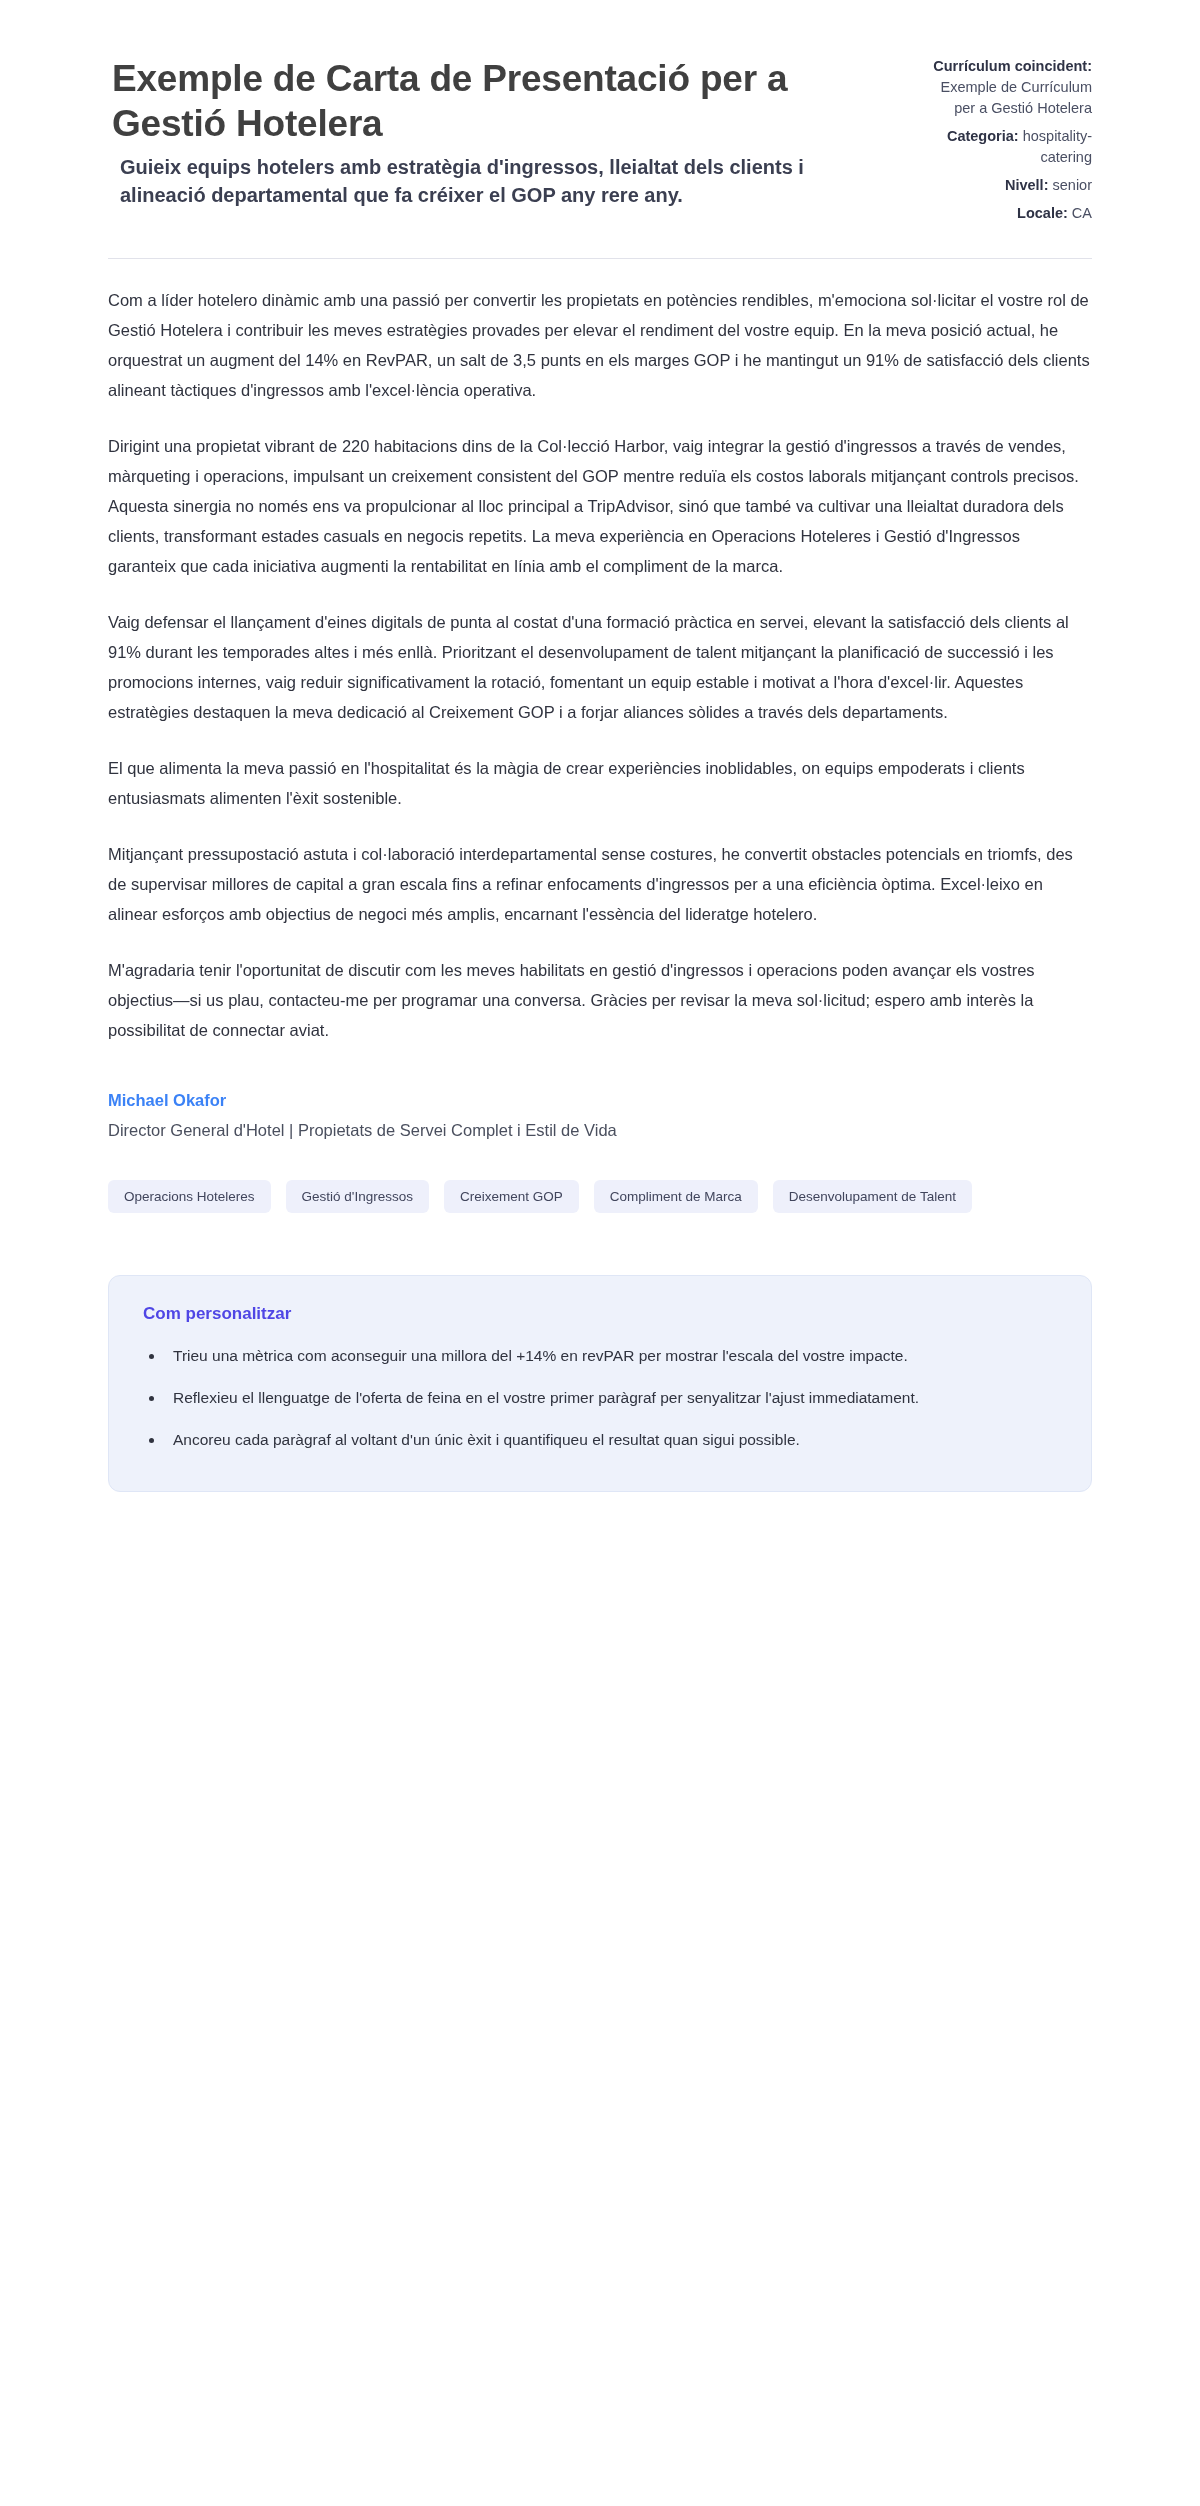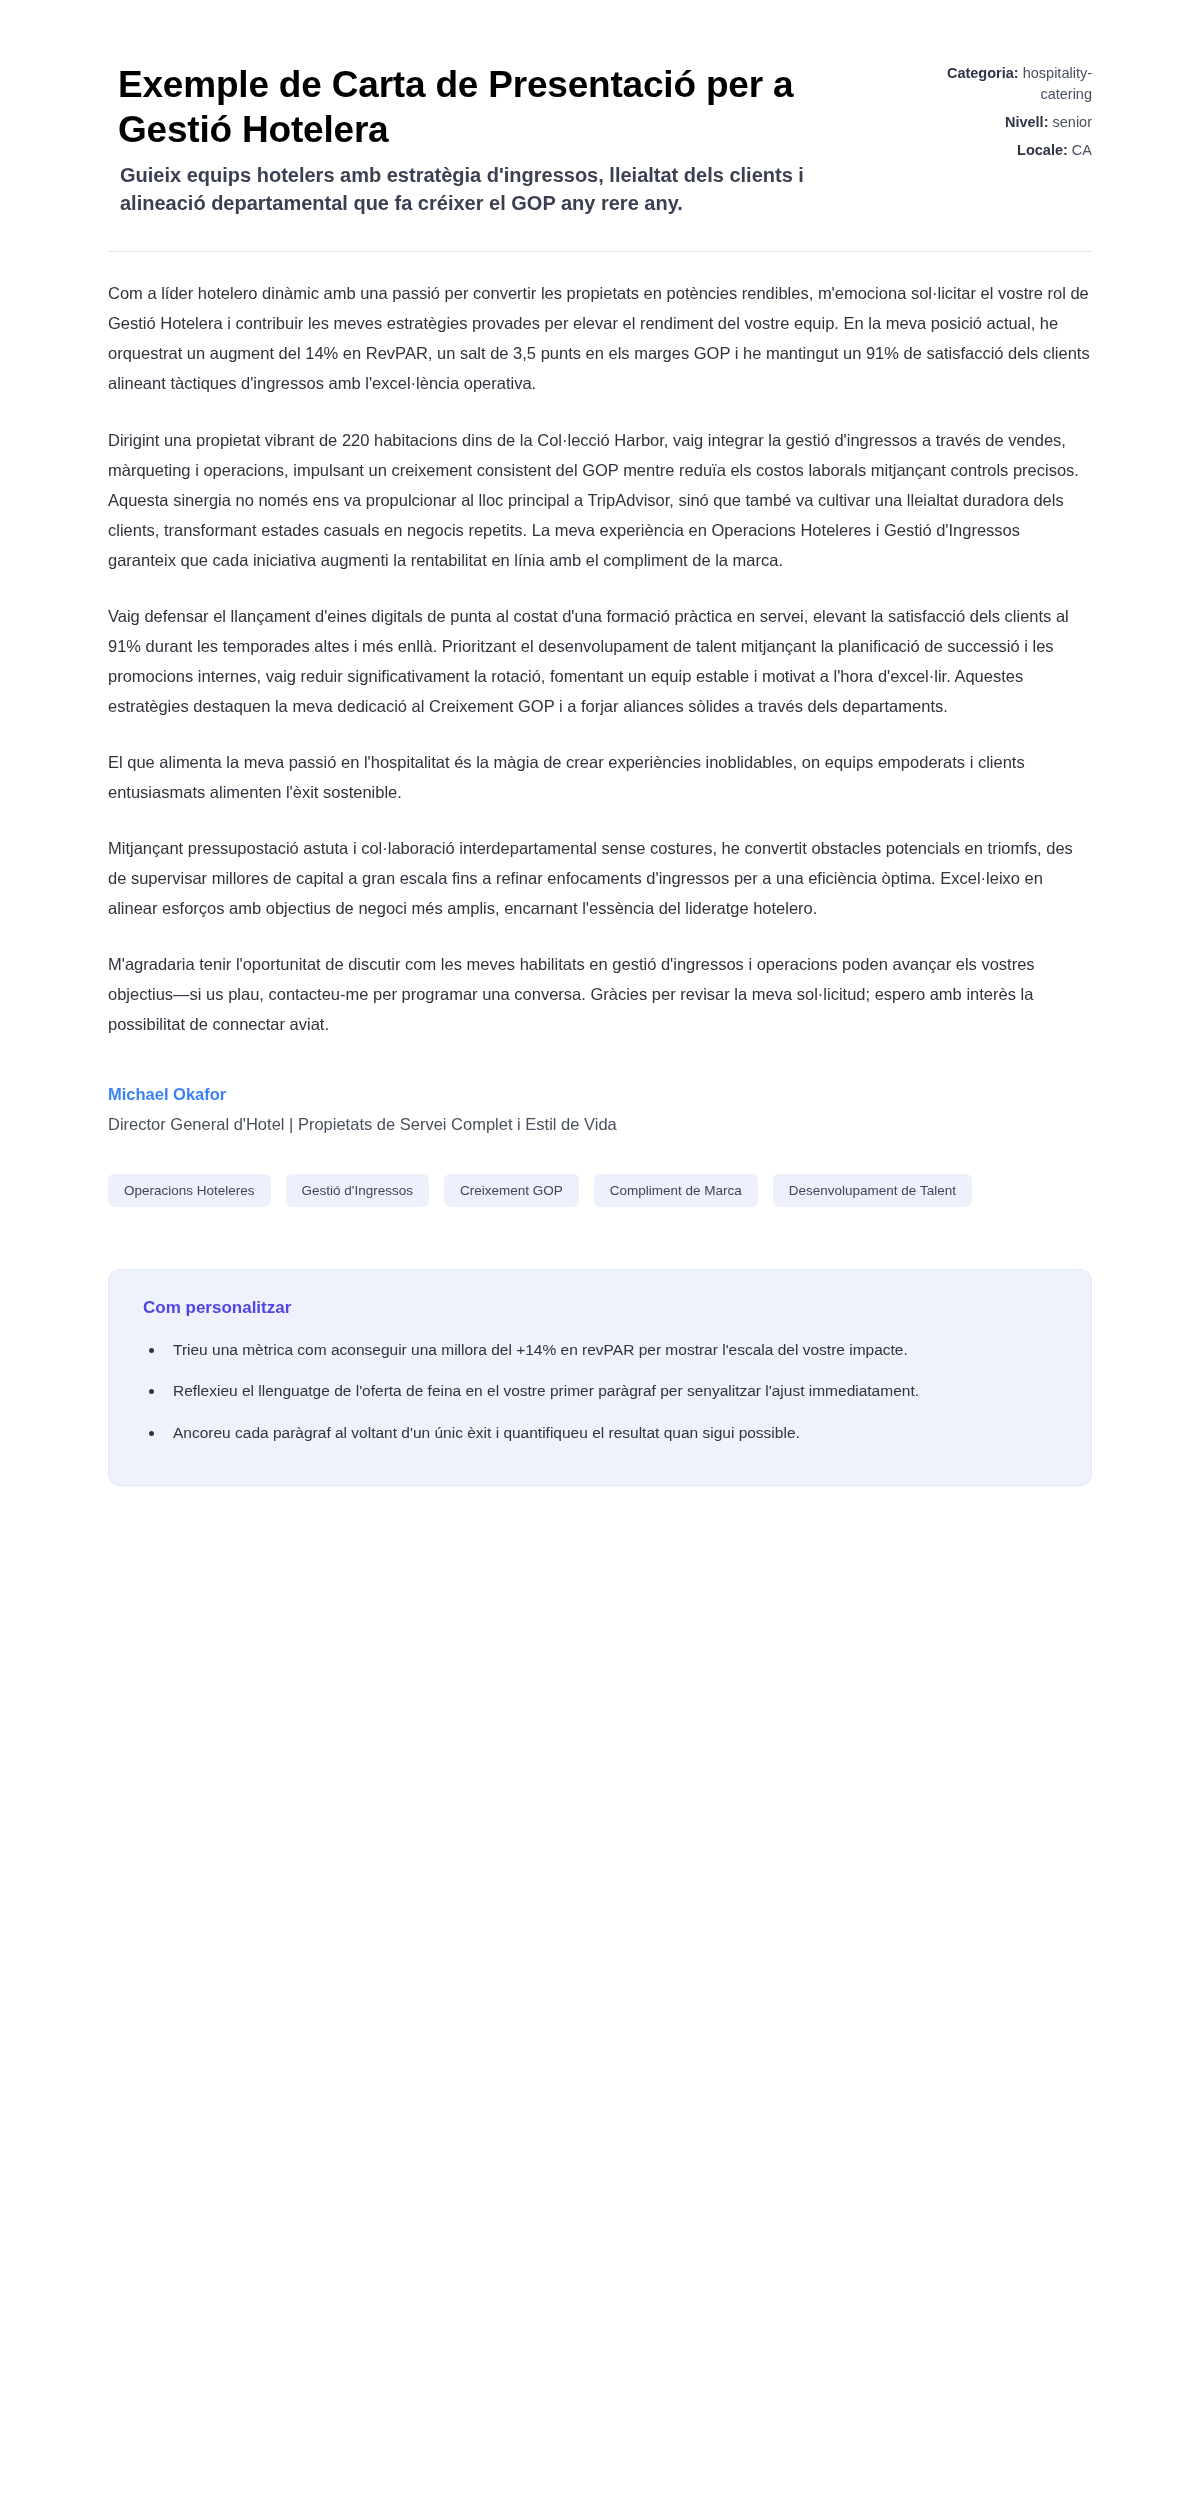--- a/index.html
+++ b/index.html
@@ -23,25 +23,25 @@
     display: flex;
     align-items: flex-start;
     justify-content: space-between;
     gap: 40px;
   }
   .header-left {
     flex: 1 1 auto;
     max-width: 700px;
   }
   .doc-title {
-    margin: 10px;
+    margin: 4px;
     font-size: 37px;
     line-height: 1.22;
     font-weight: bold;
-    color: #000000;
+    color: #404040;
     letter-spacing: -0.2px;
   }
   .doc-subtitle {
     margin: 8px 0 0 12px;
     font-size: 20px;
     line-height: 1.38;
     font-weight: bold;
     color: #3b3f51;
   }
   .header-right {
@@ -145,20 +145,25 @@
 <body>
 
 <div class="page">
 
   <div class="header">
     <div class="header-left">
       <h1 class="doc-title">Exemple de Carta de Presentació per a Gestió Hotelera</h1>
       <p class="doc-subtitle">Guieix equips hotelers amb estratègia d'ingressos, lleialtat dels clients i alineació departamental que fa créixer el GOP any rere any.</p>
     </div>
     <div class="header-right">
+      <div>
+        <span class="meta-block-title">Currículum coincident:</span>
+        <div class="meta-value">Exemple de Currículum</div>
+        <div class="meta-value">per a Gestió Hotelera</div>
+      </div>
       <div class="meta-row">
         <span class="meta-label">Categoria:</span>
         <span class="meta-value">hospitality-</span>
         <div class="meta-value">catering</div>
       </div>
       <div class="meta-row">
         <span class="meta-label">Nivell:</span>
         <span class="meta-value">senior</span>
       </div>
       <div class="meta-row">

